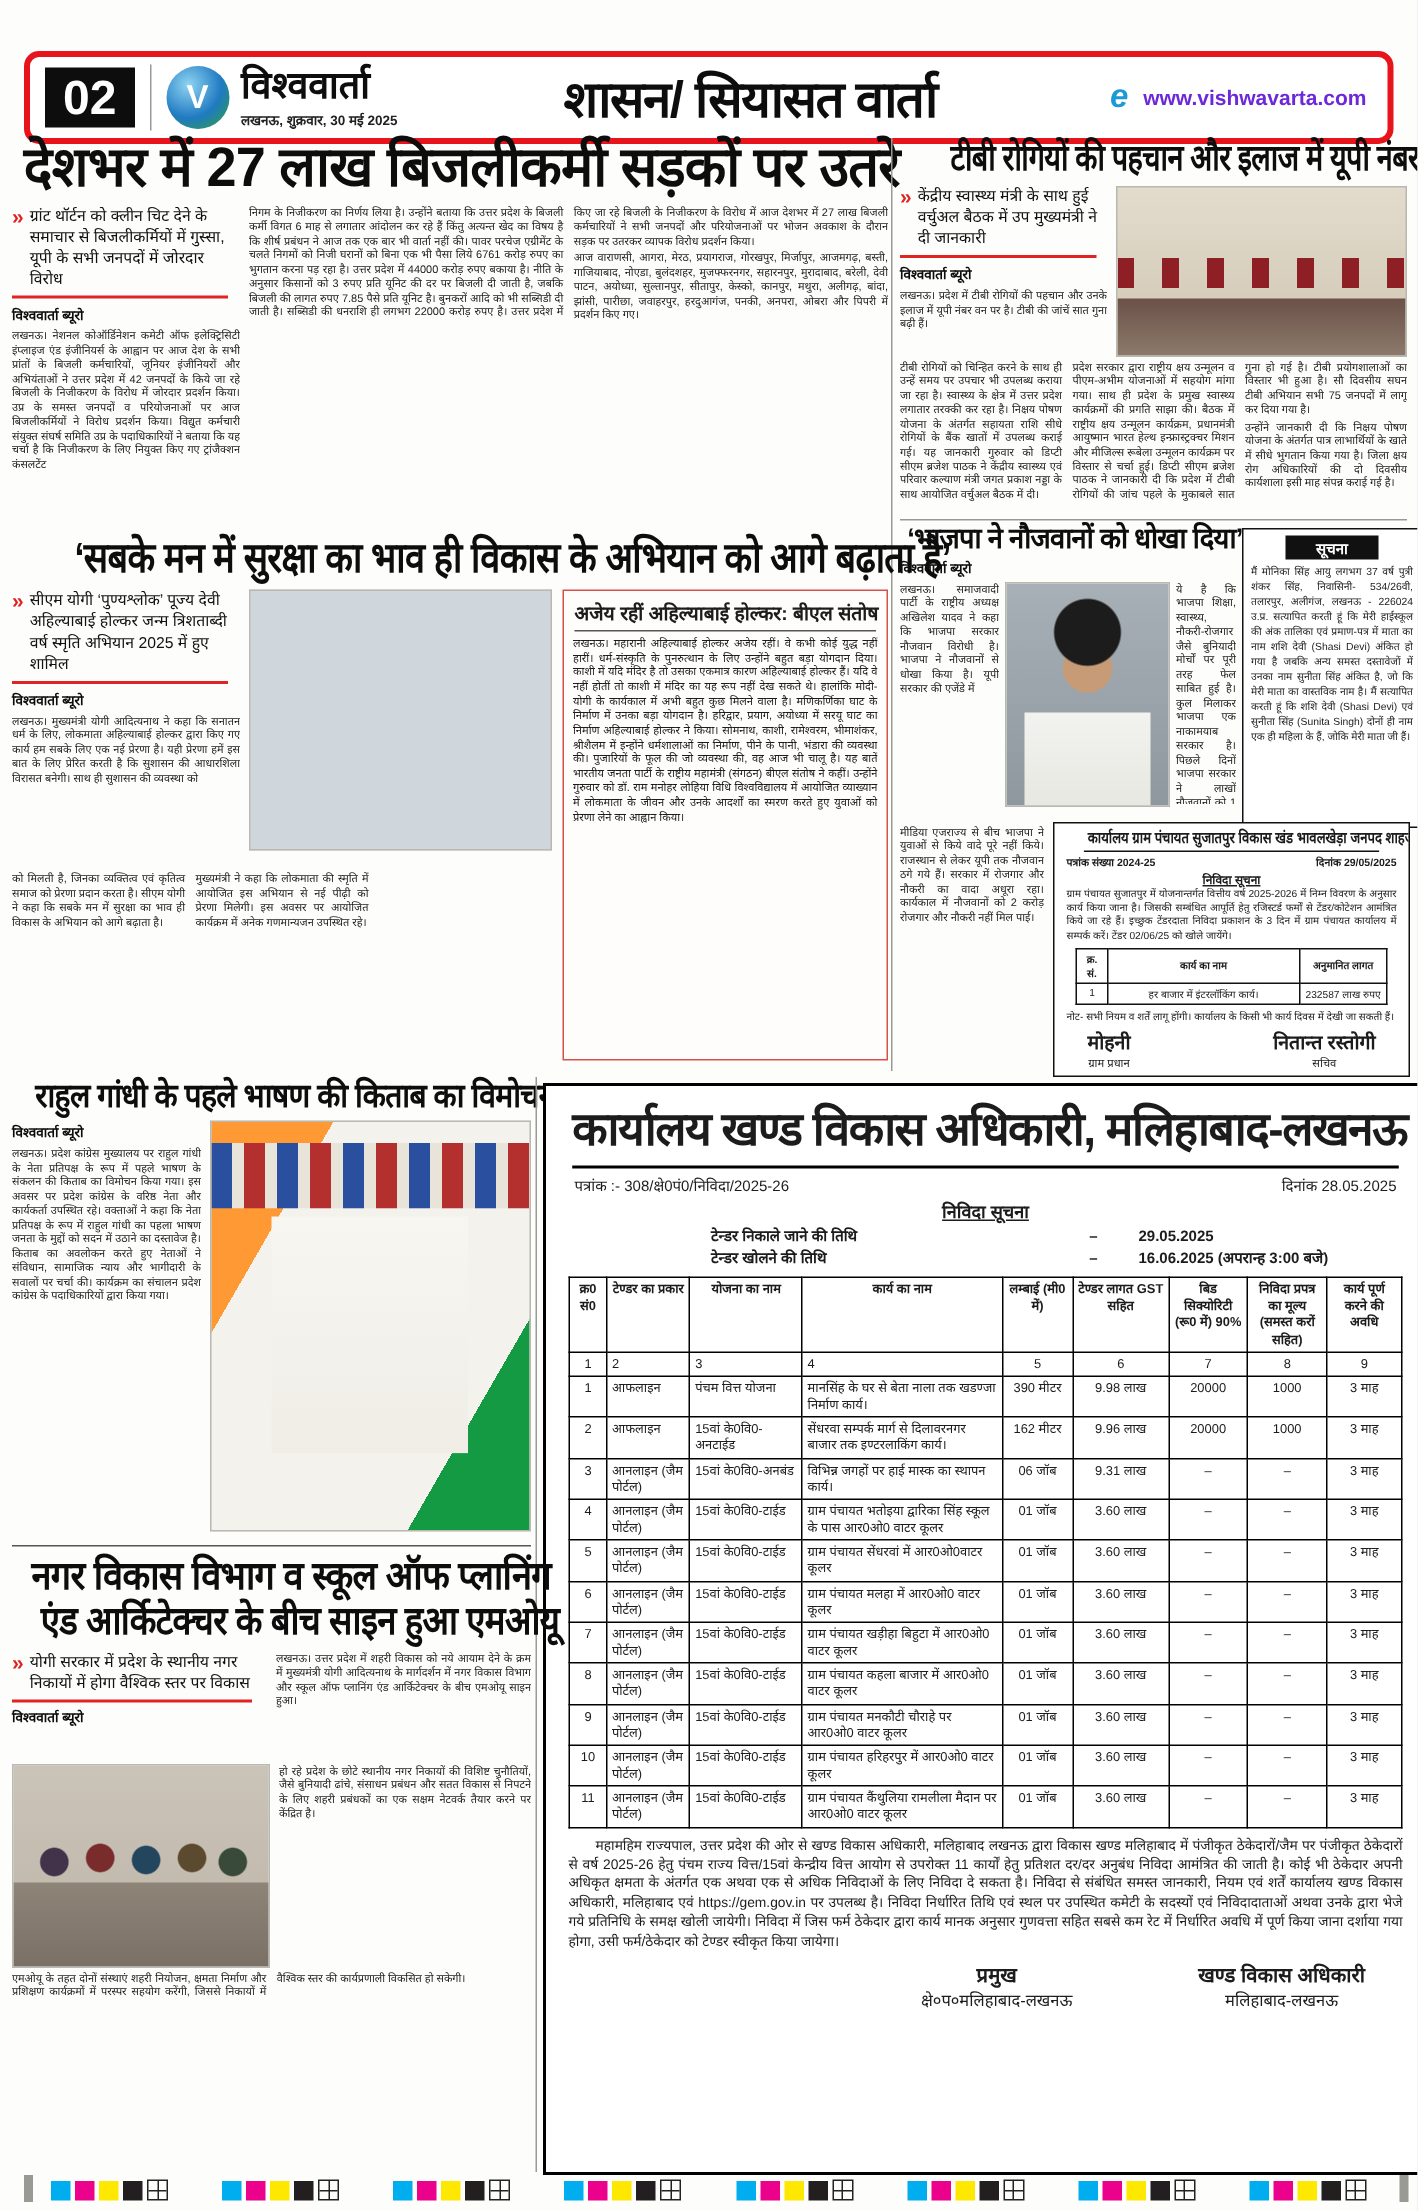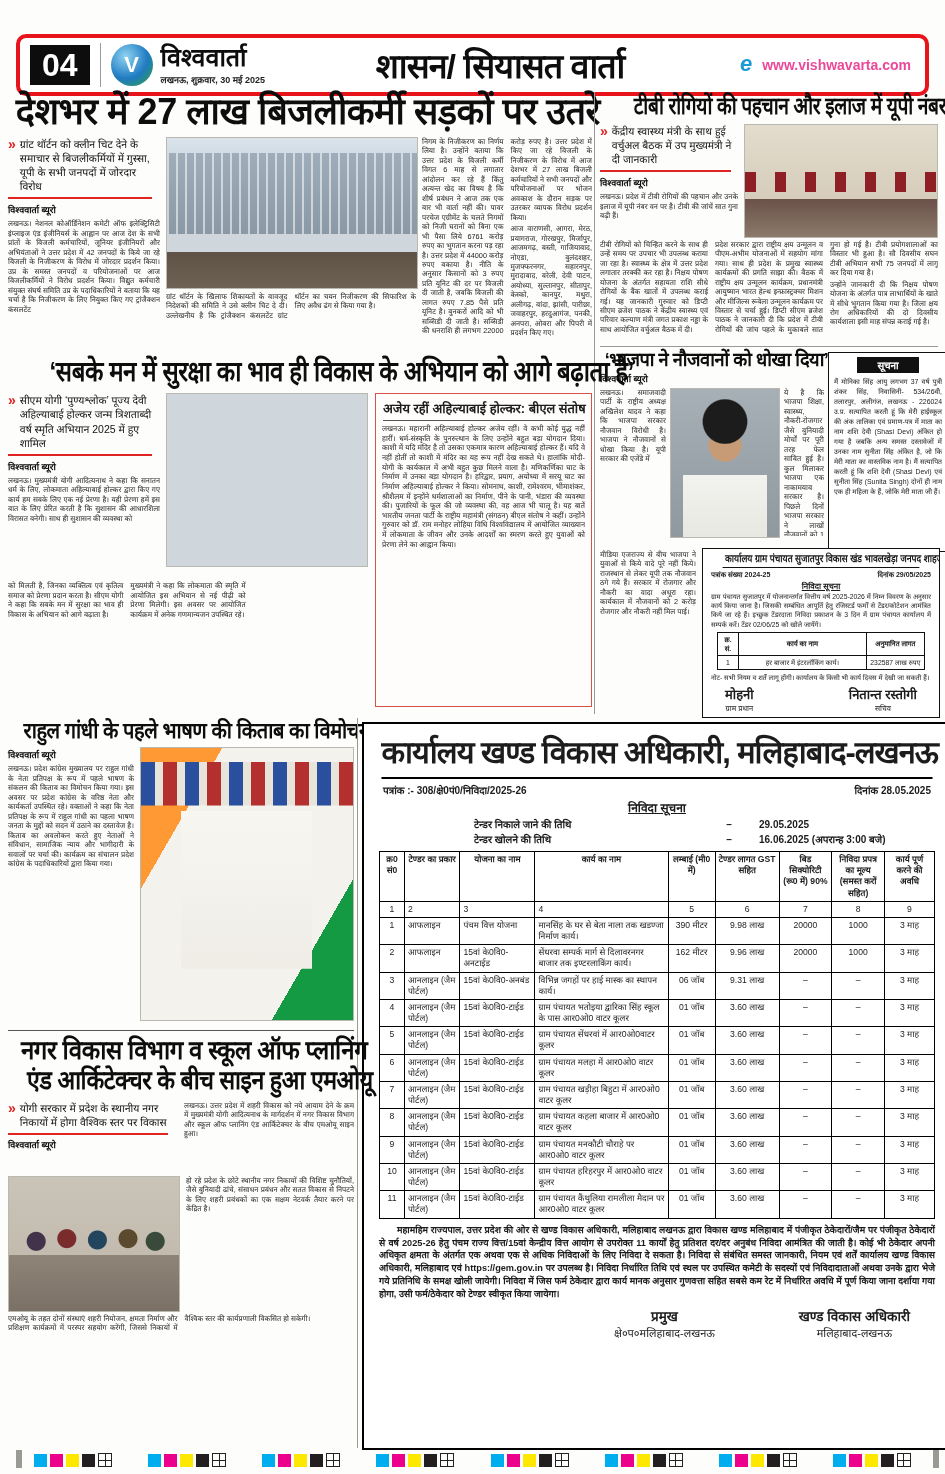--- a/index.html
+++ b/index.html
@@ -13,21 +13,21 @@
   .mast-div{width:1px;height:44px;background:#999;margin:0 10px;}
   .logo{width:42px;height:42px;border-radius:50%;background:radial-gradient(circle at 35% 30%,#8fd4f2,#1f7ac1 55%,#2f9e49 95%);
         color:#fff;font-weight:bold;font-size:22px;display:flex;align-items:center;justify-content:center;margin-right:8px;}
   .brandblock{display:flex;flex-direction:column;}
   .brand{font-size:25px;font-weight:bold;color:#0d0d0d;line-height:1.05;}
   .dateline{font-size:9px;font-weight:bold;color:#222;margin-top:2px;}
   .section-title{flex:1;text-align:center;font-size:34px;font-weight:bold;color:#0d0d0d;letter-spacing:-1px;}
   .site{display:flex;align-items:center;gap:5px;margin-right:14px;}
   .e-icon{width:22px;height:22px;border-radius:50%;color:#1b9ad6;font-weight:bold;font-style:italic;
           font-size:22px;line-height:20px;text-align:center;}
-  .site-url{font-size:14px;font-weight:bold;color:#ec4899;}
+  .site-url{font-size:14px;font-weight:bold;color:#6d28d9;}
   
   .headline{font-weight:bold;color:#0d0d0d;text-align:center;white-space:nowrap;display:block;letter-spacing:-0.5px;}
   .kicker-row{display:flex;gap:4px;}
   .kicker-arrow{color:#e02421;font-weight:bold;font-size:14px;line-height:1;}
   .kicker{font-weight:normal;font-size:10.5px;line-height:1.35;color:#111;}
   .red-rule{border:none;border-top:2px solid #e02421;margin:4px 0 3px 0;width:95%;}
   .byline{font-weight:bold;font-size:9px;margin:1px 0 3px 0;color:#0d0d0d;}
   .bodytext{font-size:7.3px;line-height:1.3;text-align:justify;overflow:hidden;}
   .bodytext p{margin:0 0 2px 0;}
   .cols2{column-count:2;column-gap:7px;}
@@ -89,31 +89,31 @@
   .gp-table{width:88%;margin:3px auto;border-collapse:collapse;table-layout:fixed;font-size:6.8px;}
   .gp-table th,.gp-table td{border:1px solid #111;padding:2px 3px;text-align:center;}
   .gp-note{font-size:6.8px;padding:0 8px;}
   .gp-sigs{display:flex;justify-content:space-between;padding:3px 22px 2px 22px;align-items:flex-end;}
   .sig-name{font-size:13px;font-weight:bold;text-align:left;}
   .sig-role{font-size:7.5px;text-align:center;}
   
   .ad{border:2px solid #000;background:#fff;padding:6px 15px;overflow:hidden;}
   .ad-title{font-size:31px;font-weight:bold;text-align:center;border-bottom:2px solid #000;
             padding-bottom:5px;margin-bottom:3px;white-space:nowrap;display:block;letter-spacing:-1px;}
-  .ad-refrow{display:flex;justify-content:space-between;font-size:10px;font-weight:bold;padding:1px 4px;}
+  .ad-refrow{display:flex;justify-content:space-between;font-size:10px;font-weight:normal;padding:1px 4px;}
   .ad-sub{text-align:center;font-weight:bold;font-size:12px;text-decoration:underline;margin:1px 0 2px 0;}
   .ad-daterow{display:flex;font-size:10px;font-weight:bold;padding-left:95px;line-height:1.45;}
   .ad-daterow .lbl{width:225px;}
   .ad-daterow .dash{width:60px;text-align:center;}
   .ad-table{width:100%;border-collapse:collapse;table-layout:fixed;font-size:8.6px;margin-top:4px;}
   .ad-table th,.ad-table td{border:1px solid #000;padding:2px 3px;vertical-align:top;line-height:1.3;}
   .ad-table th{font-weight:bold;text-align:center;vertical-align:top;}
   .ad-table td{text-align:center;}
   .ad-table td:nth-child(2),.ad-table td:nth-child(3),.ad-table td:nth-child(4){text-align:left;}
-  .ad-footer{font-size:9.2px;line-height:1.4;text-align:justify;margin-top:5px;text-indent:18px;font-weight:bold;}
+  .ad-footer{font-size:9.2px;line-height:1.4;text-align:justify;margin-top:5px;text-indent:18px;}
   .ad-sigs{display:flex;margin-top:6px;}
   .ad-sig-left{margin-left:235px;text-align:center;}
   .ad-sig-right{margin-left:auto;margin-right:25px;text-align:center;}
   .ad-sig-top{font-size:13.5px;font-weight:bold;}
   .ad-sig-bot{font-size:11px;font-weight:normal;}
   
   .color-bar{left:0;top:1448px;width:945px;height:24px;display:flex;align-items:center;
              justify-content:space-between;padding:0 34px;box-sizing:border-box;}
   .cb-group{display:flex;gap:3px;align-items:center;}
   .cb-sq{width:13px;height:13px;}
@@ -121,21 +121,21 @@
       linear-gradient(#222,#222) 50% 0/1px 100% no-repeat,
       linear-gradient(#222,#222) 0 50%/100% 1px no-repeat;}
   .end-tab{position:absolute;top:1450px;width:6px;height:18px;background:#9a9a94;}
 </style>
 </head>
 <body>
 
 <div class="page">
 
   <div class="abs masthead">
-    <div class="pageno">04</div>
+    <div class="pageno">02</div>
     <div class="mast-div"></div>
     <div class="logo">V</div>
     <div class="brandblock">
       <div class="brand">विश्ववार्ता</div>
       <div class="dateline">लखनऊ,  शुक्रवार, 30 मई 2025</div>
     </div>
     <div class="section-title">शासन/ सियासत वार्ता</div>
     <div class="site">
       <span class="e-icon">e</span>
       <span class="site-url">www.vishwavarta.com</span>
@@ -146,26 +146,20 @@
     <span class="headline" style="font-size: 37px; line-height: 1.1; transform-origin: center center; transform: scaleX(0.973333);">देशभर में 27 लाख बिजलीकर्मी सड़कों पर उतरे</span>
     <div style="display:flex;gap:6px;margin-top:4px;height:212px;">
       <div style="width:152px;display:flex;flex-direction:column;">
         <div class="kicker-row">
           <span class="kicker-arrow">»</span>
           <span class="kicker">ग्रांट थॉर्टन को क्लीन चिट देने के समाचार से बिजलीकर्मियों में गुस्सा, यूपी के सभी जनपदों में जोरदार विरोध</span>
         </div>
         <hr class="red-rule">
         <div class="byline">विश्ववार्ता ब्यूरो</div>
         <div class="bodytext" style="flex:1;">लखनऊ। नेशनल कोऑर्डिनेशन कमेटी ऑफ इलेक्ट्रिसिटी इंप्लाइज एंड इंजीनियर्स के आह्वान पर आज देश के सभी प्रांतों के बिजली कर्मचारियों, जूनियर इंजीनियरों और अभियंताओं ने उत्तर प्रदेश में 42 जनपदों के किये जा रहे बिजली के निजीकरण के विरोध में जोरदार प्रदर्शन किया। उप्र के समस्त जनपदों व परियोजनाओं पर आज बिजलीकर्मियों ने विरोध प्रदर्शन किया। विद्युत कर्मचारी संयुक्त संघर्ष समिति उप्र के पदाधिकारियों ने बताया कि यह चर्चा है कि निजीकरण के लिए नियुक्त किए गए ट्रांजैक्शन कंसलटेंट</div>
-      </div>
-      <div style="width:250px;display:flex;flex-direction:column;">
-        <div class="photo photo-protest" style="width:250px;height:150px;"></div>
-        <div class="bodytext cols2" style="flex:1;margin-top:3px;">
-            <p>ग्रांट थॉर्टन के खिलाफ शिकायतों के बावजूद निदेशकों की समिति ने उसे क्लीन चिट दे दी। उल्लेखनीय है कि ट्रांजैक्शन कंसलटेंट ग्रांट थॉर्टन का चयन निजीकरण की सिफारिश के लिए अवैध ढंग से किया गया है।</p>
-          </div>
       </div>
       <div class="bodytext cols2" style="flex:1;">
           <p>निगम के निजीकरण का निर्णय लिया है। उन्होंने बताया कि उत्तर प्रदेश के बिजली कर्मी विगत 6 माह से लगातार आंदोलन कर रहे हैं किंतु अत्यन्त खेद का विषय है कि शीर्ष प्रबंधन ने आज तक एक बार भी वार्ता नहीं की। पावर परचेज एग्रीमेंट के चलते निगमों को निजी घरानों को बिना एक भी पैसा लिये 6761 करोड़ रुपए का भुगतान करना पड़ रहा है। उत्तर प्रदेश में 44000 करोड़ रुपए बकाया है। नीति के अनुसार किसानों को 3 रुपए प्रति यूनिट की दर पर बिजली दी जाती है, जबकि बिजली की लागत रुपए 7.85 पैसे प्रति यूनिट है। बुनकरों आदि को भी सब्सिडी दी जाती है। सब्सिडी की धनराशि ही लगभग 22000 करोड़ रुपए है। उत्तर प्रदेश में किए जा रहे बिजली के निजीकरण के विरोध में आज देशभर में 27 लाख बिजली कर्मचारियों ने सभी जनपदों और परियोजनाओं पर भोजन अवकाश के दौरान सड़क पर उतरकर व्यापक विरोध प्रदर्शन किया।</p>
           <p>आज वाराणसी, आगरा, मेरठ, प्रयागराज, गोरखपुर, मिर्जापुर, आजमगढ़, बस्ती, गाजियाबाद, नोएडा, बुलंदशहर, मुजफ्फरनगर, सहारनपुर, मुरादाबाद, बरेली, देवी पाटन, अयोध्या, सुल्तानपुर, सीतापुर, केस्को, कानपुर, मथुरा, अलीगढ़, बांदा, झांसी, पारीछा, जवाहरपुर, हरदुआगंज, पनकी, अनपरा, ओबरा और पिपरी में प्रदर्शन किए गए।</p>
         </div>
     </div>
   </div>
 
   <div class="abs vline" style="left:594px;top:92px;height:622px;"></div>
 

